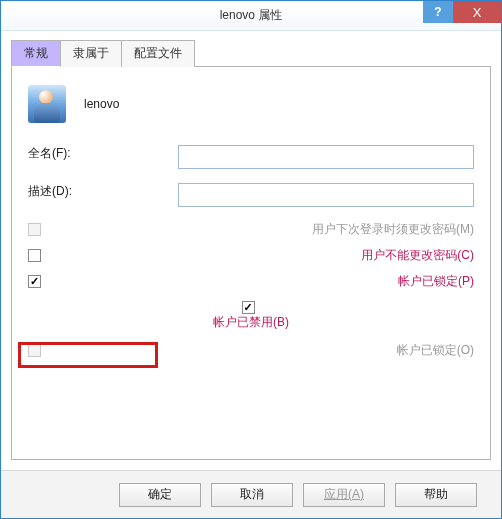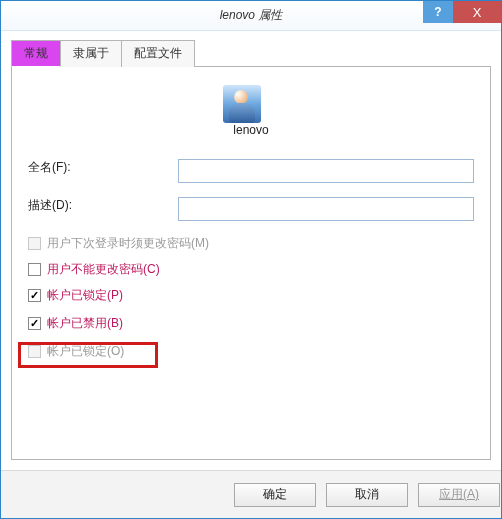--- a/index.html
+++ b/index.html
@@ -25,21 +25,20 @@
     display: flex;
     align-items: center;
     position: relative;
   }
   .titlebar-title {
     position: absolute;
     left: 0; right: 0;
     text-align: center;
     color: #333;
     font-size: 12px;
-    font-style: italic;
   }
   .titlebar-buttons {
     position: absolute;
     right: 0; top: 0;
     display: flex;
     height: 22px;
   }
   .tb-btn {
     width: 30px;
     height: 22px;
@@ -68,38 +67,37 @@
     border: 1px solid #b5b5b5;
     border-bottom: none;
     background: #f7f7f7;
     margin-right: -1px;
     font-size: 12px;
     color: #333;
     position: relative;
     top: 1px;
   }
   .tab.active {
-    background: #d946ef;
+    background: #c4b5fd;
     border-bottom: 1px solid #fff;
     z-index: 3;
   }
   .tab-body {
     flex: 1;
     border: 1px solid #b5b5b5;
     background: #fff;
     padding: 14px 16px 16px 16px;
     position: relative;
   }
 
   .user-row {
     display: flex;
     align-items: center;
     margin-bottom: 22px;
     margin-top: 4px;
-    flex-direction: column;
   }
   .user-icon {
     width: 38px; height: 38px;
     margin-right: 18px;
     background: linear-gradient(to bottom,#cfe6fb 0%,#6ea8e0 50%,#3b6fb0 100%);
     border-radius: 3px;
     position: relative;
     overflow: hidden;
   }
   .user-icon::before {
@@ -137,20 +135,21 @@
     font-size: 12px;
     outline: none;
   }
 
   .check-list { margin-top: 10px; }
   .check-row {
     display: flex;
     align-items: center;
     margin-bottom: 9px;
     position: relative;
+    justify-content: space-between;
   }
   .cb {
     width: 13px; height: 13px;
     border: 1px solid #888;
     background: #fff;
     margin-right: 6px;
     display: inline-flex;
     align-items: center;
     justify-content: center;
     font-size: 10px;
@@ -172,21 +171,21 @@
     border: 3px solid #d11b1b;
     pointer-events: none;
   }
 
   .footer {
     height: 48px;
     display: flex;
     align-items: center;
     justify-content: flex-end;
     gap: 10px;
-    padding: 0 1px;
+    padding: 0 24px;
     border-top: 1px solid #d9d9d9;
     background: #f3f3f3;
   }
   .btn {
     min-width: 82px;
     height: 24px;
     border: 1px solid #a9a9a9;
     background: linear-gradient(to bottom,#fdfdfd,#e9e9e9);
     font-size: 12px;
     color: #222;
@@ -244,36 +243,37 @@
         <div class="check-row">
           <span class="cb"></span>
           <span class="check-label">用户不能更改密码(C)</span>
         </div>
 
         <div class="check-row">
           <span class="cb checked"></span>
           <span class="check-label">帐户已锁定(P)</span>
         </div>
 
-        <div class="check-row" style="padding:2px 0;">
+        <div class="check-row" style="padding:2px 0;flex-direction:column;">
           <span class="cb checked"></span>
           <span class="check-label">帐户已禁用(B)</span>
         </div>
 
         <div class="check-row">
           <span class="cb disabled"></span>
           <span class="check-label disabled">帐户已锁定(O)</span>
         </div>
 
       </div>
 
       <div class="highlight-box" style="left:6px; top:275px; width:140px; height:26px;"></div>
 
     </div>
   </div>
 
   <div class="footer">
     <div class="btn">确定</div>
     <div class="btn">取消</div>
     <div class="btn disabled">应用(A)</div>
+    <div class="btn">帮助</div>
   </div>
 
 </div>
 
 </body></html>

